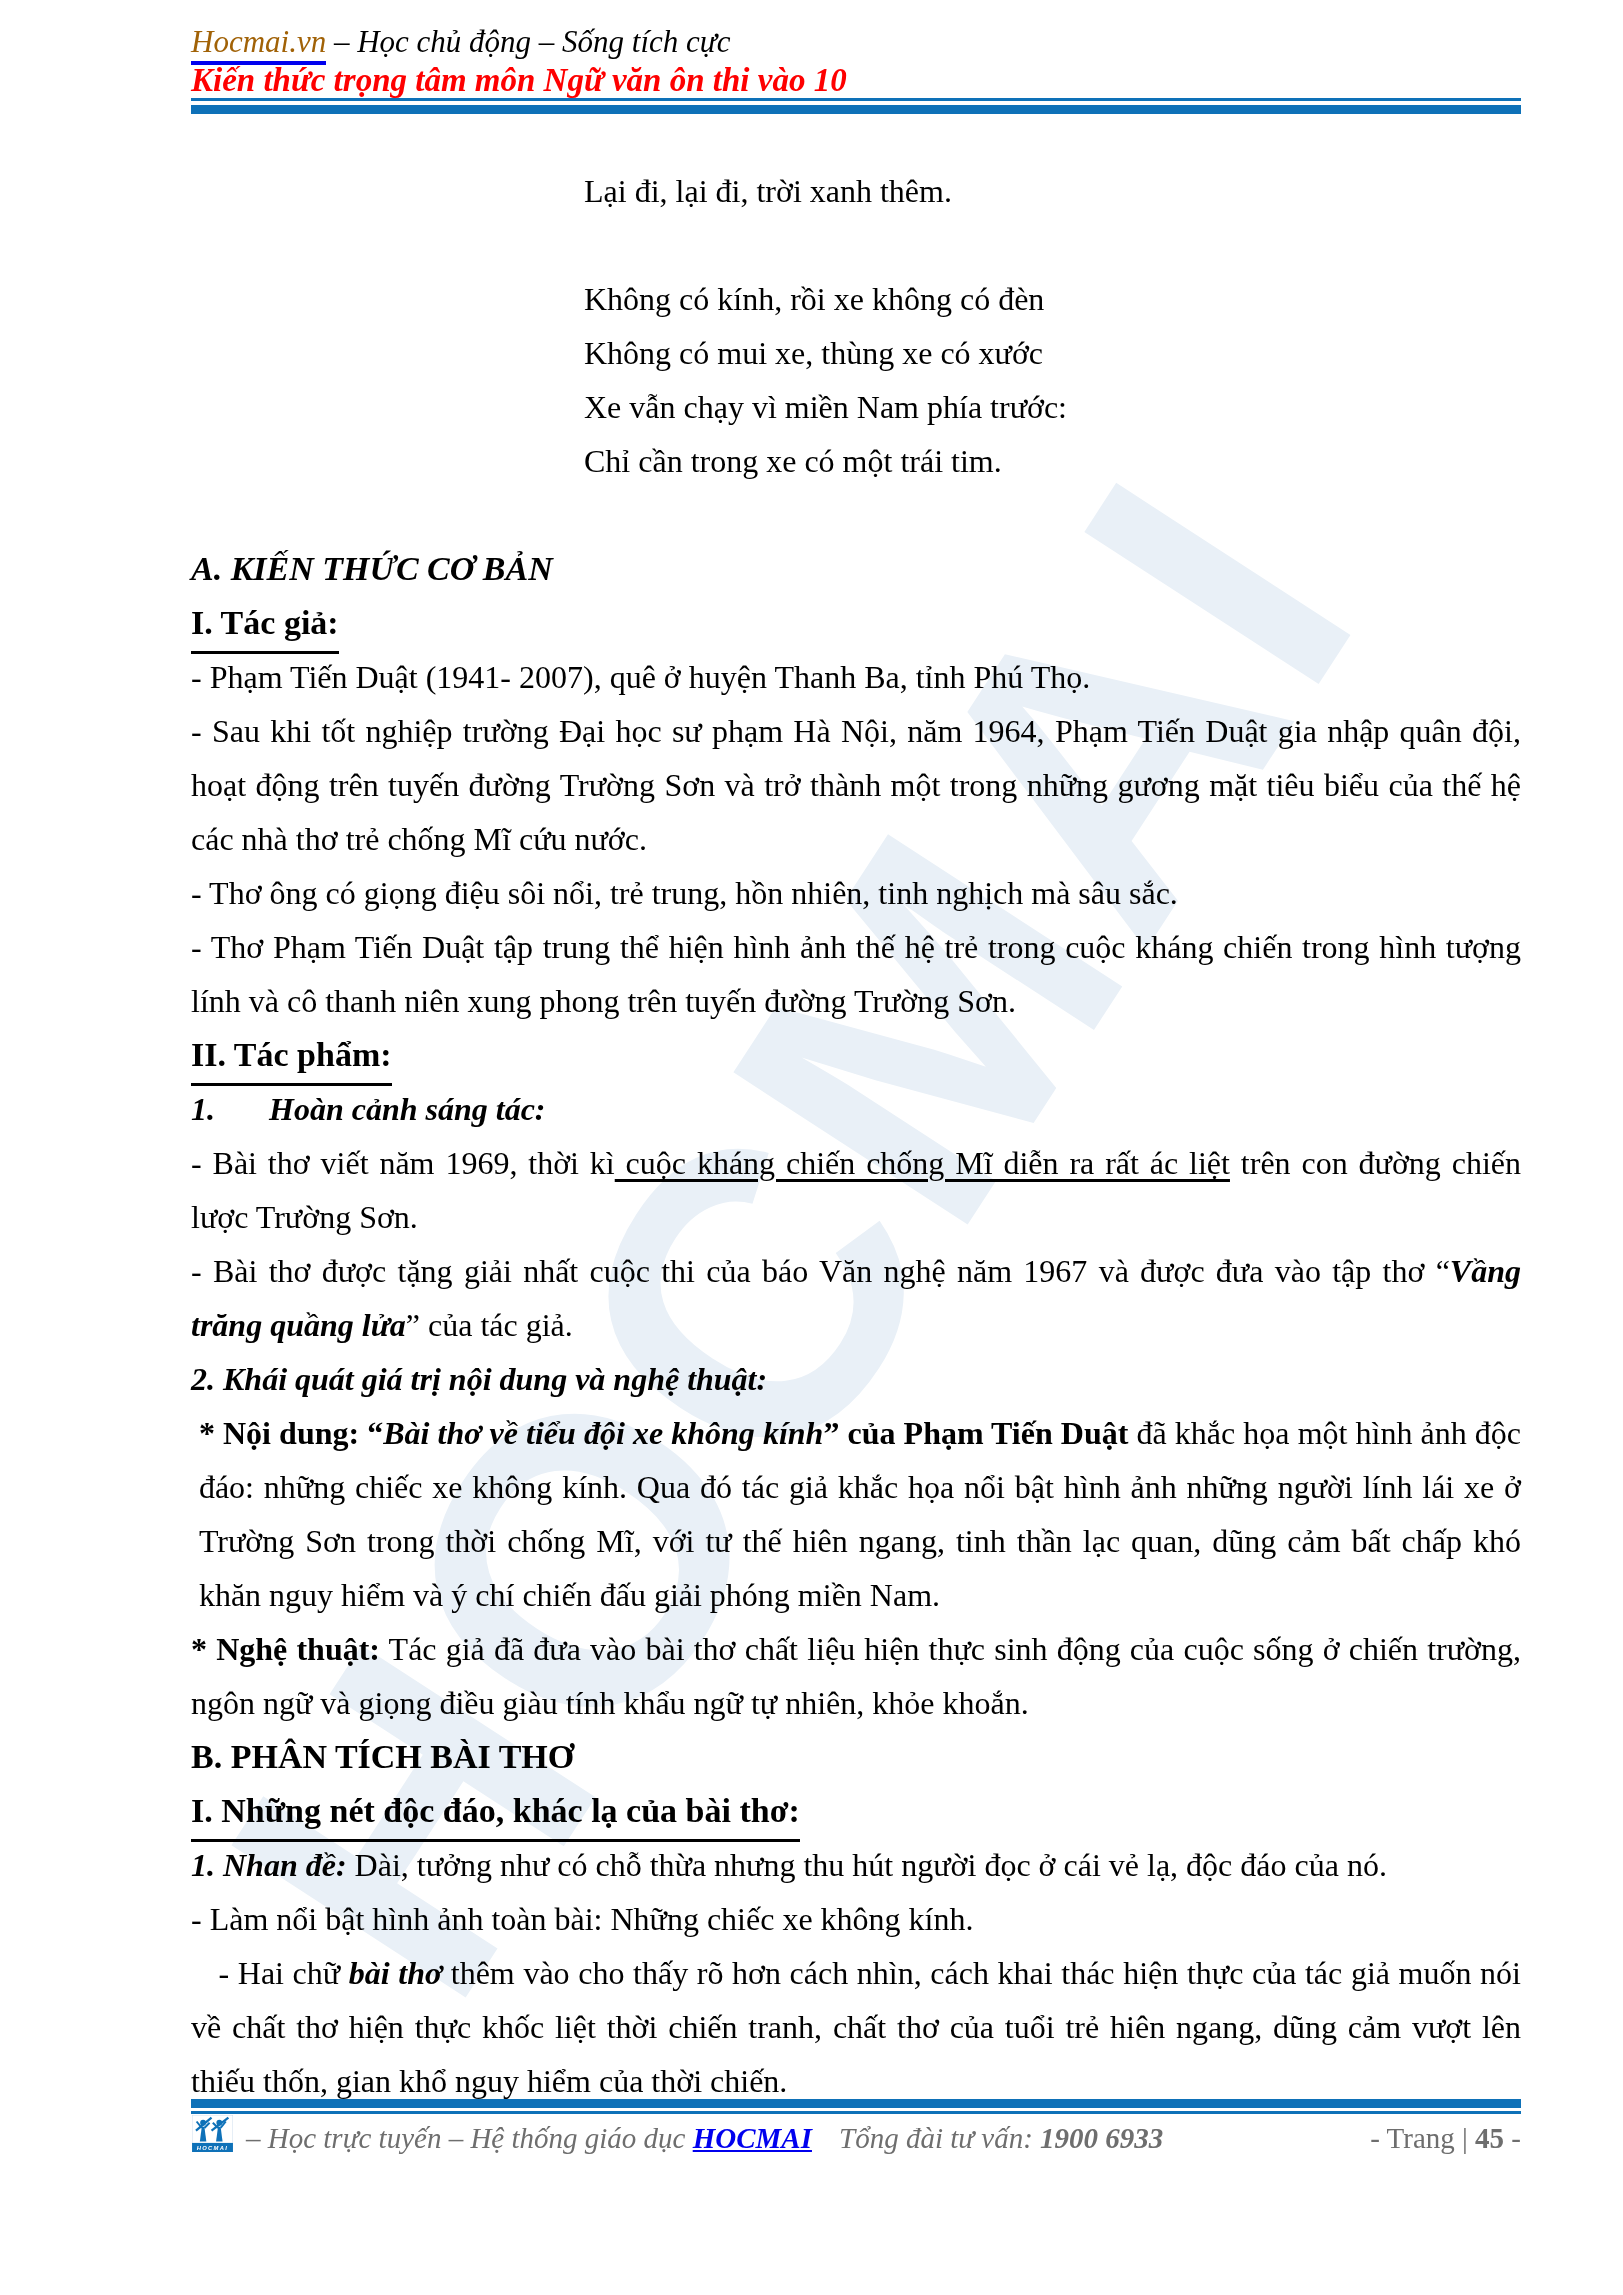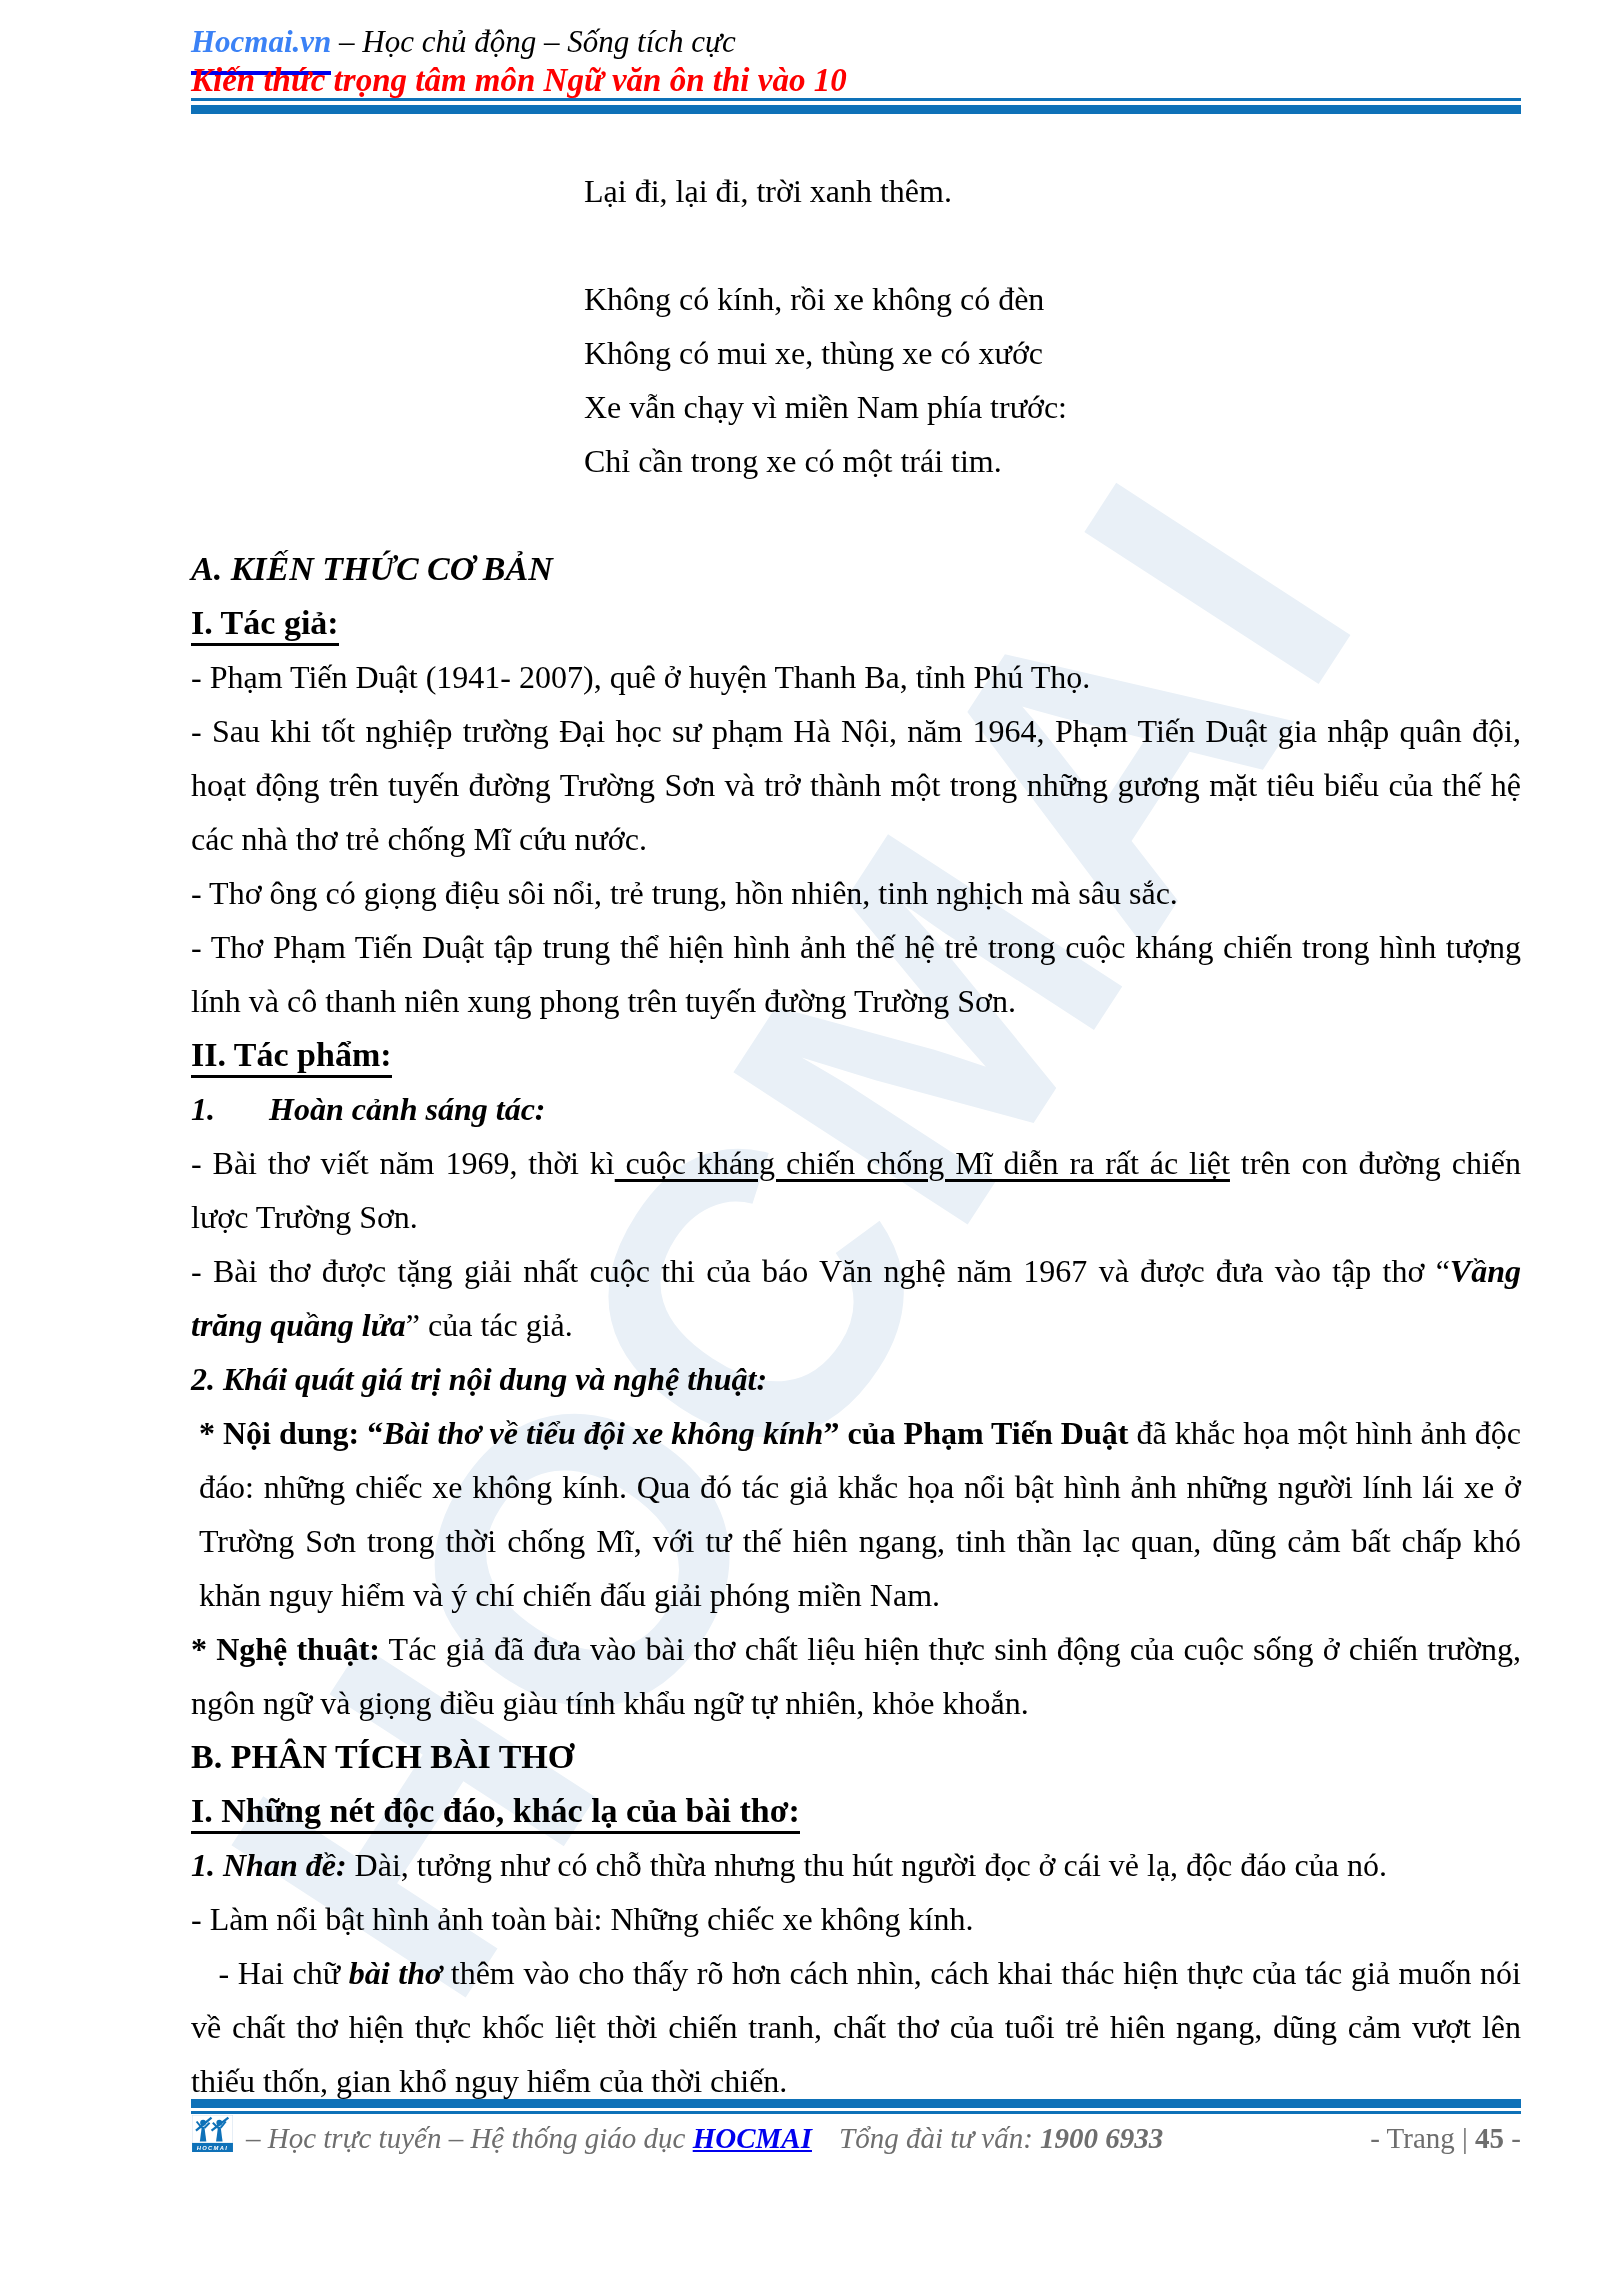--- a/index.html
+++ b/index.html
@@ -8,40 +8,40 @@
 
   
   .watermark{position:absolute;left:792px;top:1237px;z-index:0;
              transform:translate(-50%,-50%) rotate(-57deg);
              font-family:"Liberation Sans",sans-serif;font-weight:bold;
              font-size:406px;letter-spacing:6.5px;color:#e9f0f7;white-space:nowrap;
              user-select:none;}
 
   
   .h-line1{position:absolute;left:191px;top:23.6px;font-size:31px;font-style:italic;z-index:2;white-space:nowrap;}
-  .brand-top{color:#3b82f6;font-weight:bold;border-bottom:4.6px solid #0000ee;padding-bottom:12px;}
+  .brand-top{color:#a16207;font-weight:normal;border-bottom:4.6px solid #0000ee;padding-bottom:2px;}
   .h-line2{position:absolute;left:191px;top:62px;font-size:33px;font-weight:bold;font-style:italic;
            color:#fe0000;z-index:2;white-space:nowrap;}
   .rule{position:absolute;left:191px;width:1330px;background:#0e71b8;z-index:2;}
   .rule-top-thin{top:98px;height:3.3px;}
   .rule-top-thick{top:105px;height:8.5px;}
   .rule-bot-thick{top:2099px;height:9.2px;}
   .rule-bot-thin{top:2111px;height:2.6px;}
 
   
   .content{position:absolute;left:191px;top:164px;width:1330px;z-index:1;
            font-size:32px;line-height:54px;}
   .content p{margin:0;text-align:justify;}
   .poem p{text-align:left;padding-left:393px;}
   .spacer{height:54px;}
   .b{font-weight:bold;}
   .bi{font-weight:bold;font-style:italic;}
   .h-a{font-weight:bold;font-style:italic;font-size:34px;}
   .h-plain{font-weight:bold;font-size:34px;}
-  .u-head{border-bottom:3.9px solid #000;padding-bottom:2px;}
+  .u-head{border-bottom:3.9px solid #000;padding-bottom:10px;}
   .u-phrase{text-decoration:underline;text-decoration-thickness:2.6px;text-underline-offset:4.6px;}
   .tab{display:inline-block;width:54px;}
   .indent1{text-indent:27.5px;}
   .lead-sp{padding-left:7.9px;}
 
   
   .footer-row{position:absolute;left:191px;top:2115px;width:1330px;height:47px;z-index:2;
               font-size:29px;font-style:italic;color:#6e6e6e;}
   .f-logo{position:absolute;left:1.3px;top:0;width:41px;height:37px;}
   .f-left{position:absolute;left:55px;top:6.5px;white-space:nowrap;}

